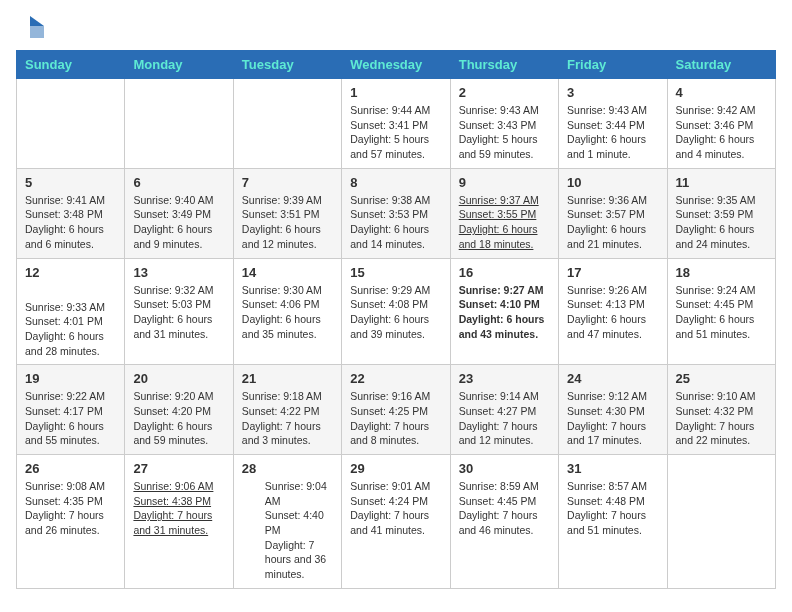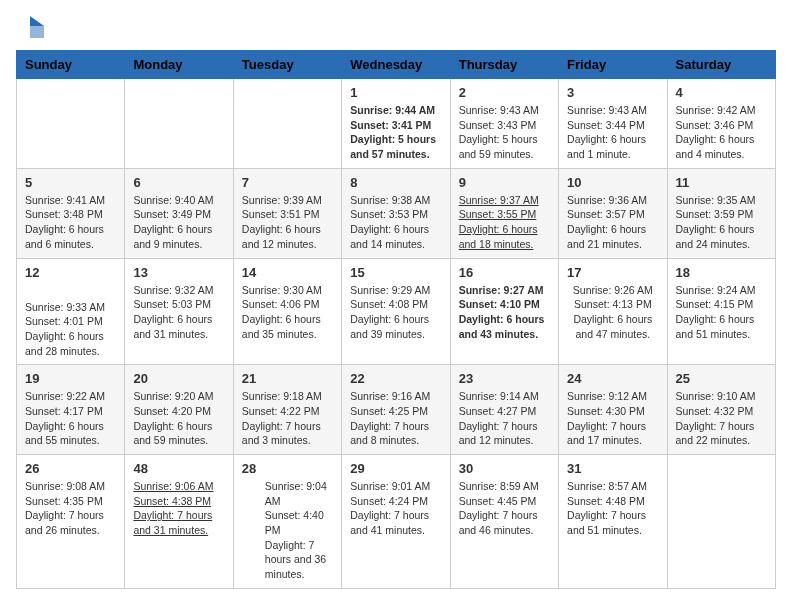--- a/index.html
+++ b/index.html
@@ -30,21 +30,21 @@
     .title-block { text-align: right; }
     .month-title { font-size: 36px; color: #333; font-weight: 300; }
     .location-title { font-size: 16px; color: #555; }
     .calendar-table {
       width: 100%;
       border-collapse: collapse;
       table-layout: fixed;
     }
     .calendar-table th {
       background-color: #2a6db5;
-      color: #000000;
+      color: #5eead4;
       text-align: left;
       padding: 6px 8px;
       font-size: 13px;
       border: 1px solid #2a6db5;
     }
     .calendar-table td {
       border: 1px solid #ccc;
       vertical-align: top;
       padding: 6px 8px;
       height: 80px;
@@ -100,21 +100,21 @@
         <th>Saturday</th>
       </tr>
   </thead>
   <tbody id="calendar-body">
       <tr>
         <td class="empty-cell"></td>
         <td class="empty-cell"></td>
         <td class="empty-cell"></td>
         <td>
           <span class="day-number">1</span>
-          <div class="day-info" style="white-space: pre-line; font-weight: bold;">Sunrise: 9:44 AM
+          <div class="day-info" style="white-space: pre-line;">Sunrise: 9:44 AM
 Sunset: 3:41 PM
 Daylight: 5 hours and 57 minutes.</div>
         </td>
         <td>
           <span class="day-number">2</span>
           <div class="day-info" style="white-space: pre-line;">Sunrise: 9:43 AM
 Sunset: 3:43 PM
 Daylight: 5 hours and 59 minutes.</div>
         </td>
         <td>
@@ -200,28 +200,28 @@
 Daylight: 6 hours and 39 minutes.</div>
         </td>
         <td>
           <span class="day-number">16</span>
           <div class="day-info" style="white-space: pre-line; font-weight: bold;">Sunrise: 9:27 AM
 Sunset: 4:10 PM
 Daylight: 6 hours and 43 minutes.</div>
         </td>
         <td>
           <span class="day-number">17</span>
-          <div class="day-info" style="white-space: pre-line; text-align: center;">Sunrise: 9:26 AM
+          <div class="day-info" style="white-space: pre-line;">Sunrise: 9:26 AM
 Sunset: 4:13 PM
 Daylight: 6 hours and 47 minutes.</div>
         </td>
         <td>
           <span class="day-number">18</span>
           <div class="day-info" style="white-space: pre-line;">Sunrise: 9:24 AM
-Sunset: 4:15 PM
+Sunset: 4:45 PM
 Daylight: 6 hours and 51 minutes.</div>
         </td>
       </tr>
       <tr>
         <td>
           <span class="day-number">19</span>
           <div class="day-info" style="white-space: pre-line;">Sunrise: 9:22 AM
 Sunset: 4:17 PM
 Daylight: 6 hours and 55 minutes.</div>
         </td>
@@ -263,21 +263,21 @@
         </td>
       </tr>
       <tr>
         <td>
           <span class="day-number">26</span>
           <div class="day-info" style="white-space: pre-line;">Sunrise: 9:08 AM
 Sunset: 4:35 PM
 Daylight: 7 hours and 26 minutes.</div>
         </td>
         <td>
-          <span class="day-number">48</span>
+          <span class="day-number">27</span>
           <div class="day-info" style="white-space: pre-line; text-decoration: underline;">Sunrise: 9:06 AM
 Sunset: 4:38 PM
 Daylight: 7 hours and 31 minutes.</div>
         </td>
         <td>
           <span class="day-number">28</span>
           <div class="day-info" style="white-space: pre-line; margin-left: 23px;">Sunrise: 9:04 AM
 Sunset: 4:40 PM
 Daylight: 7 hours and 36 minutes.</div>
         </td>

